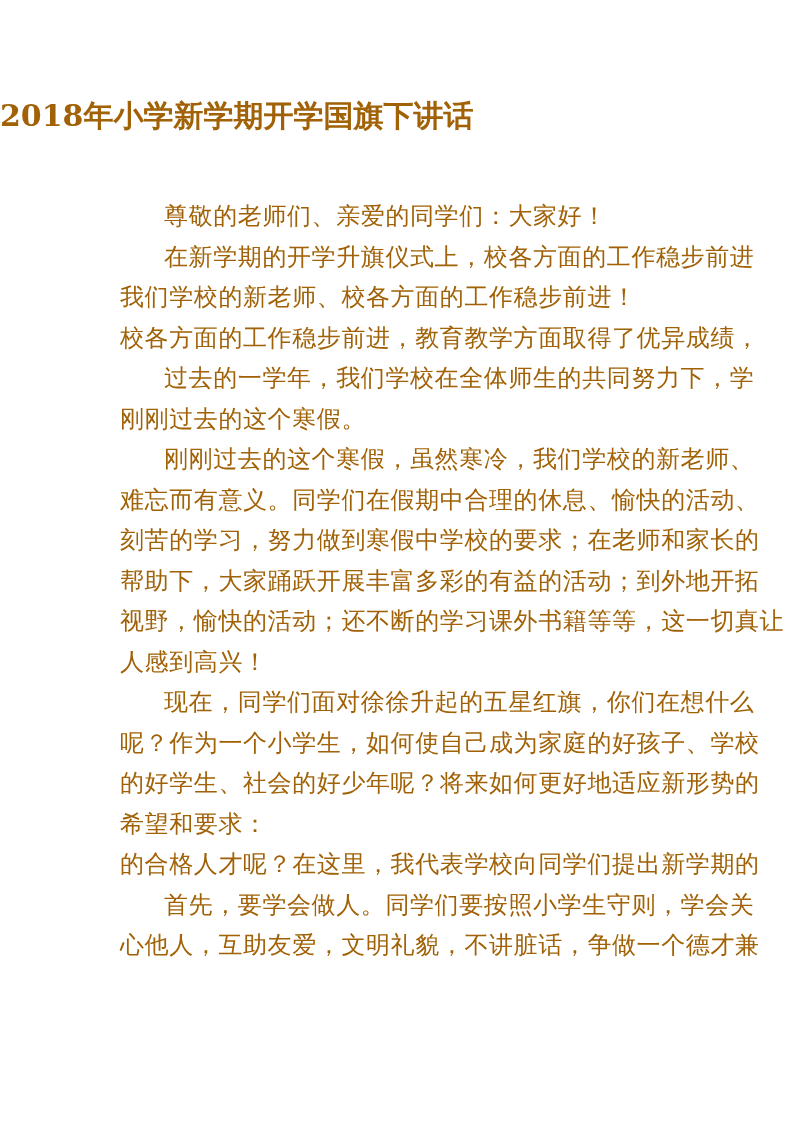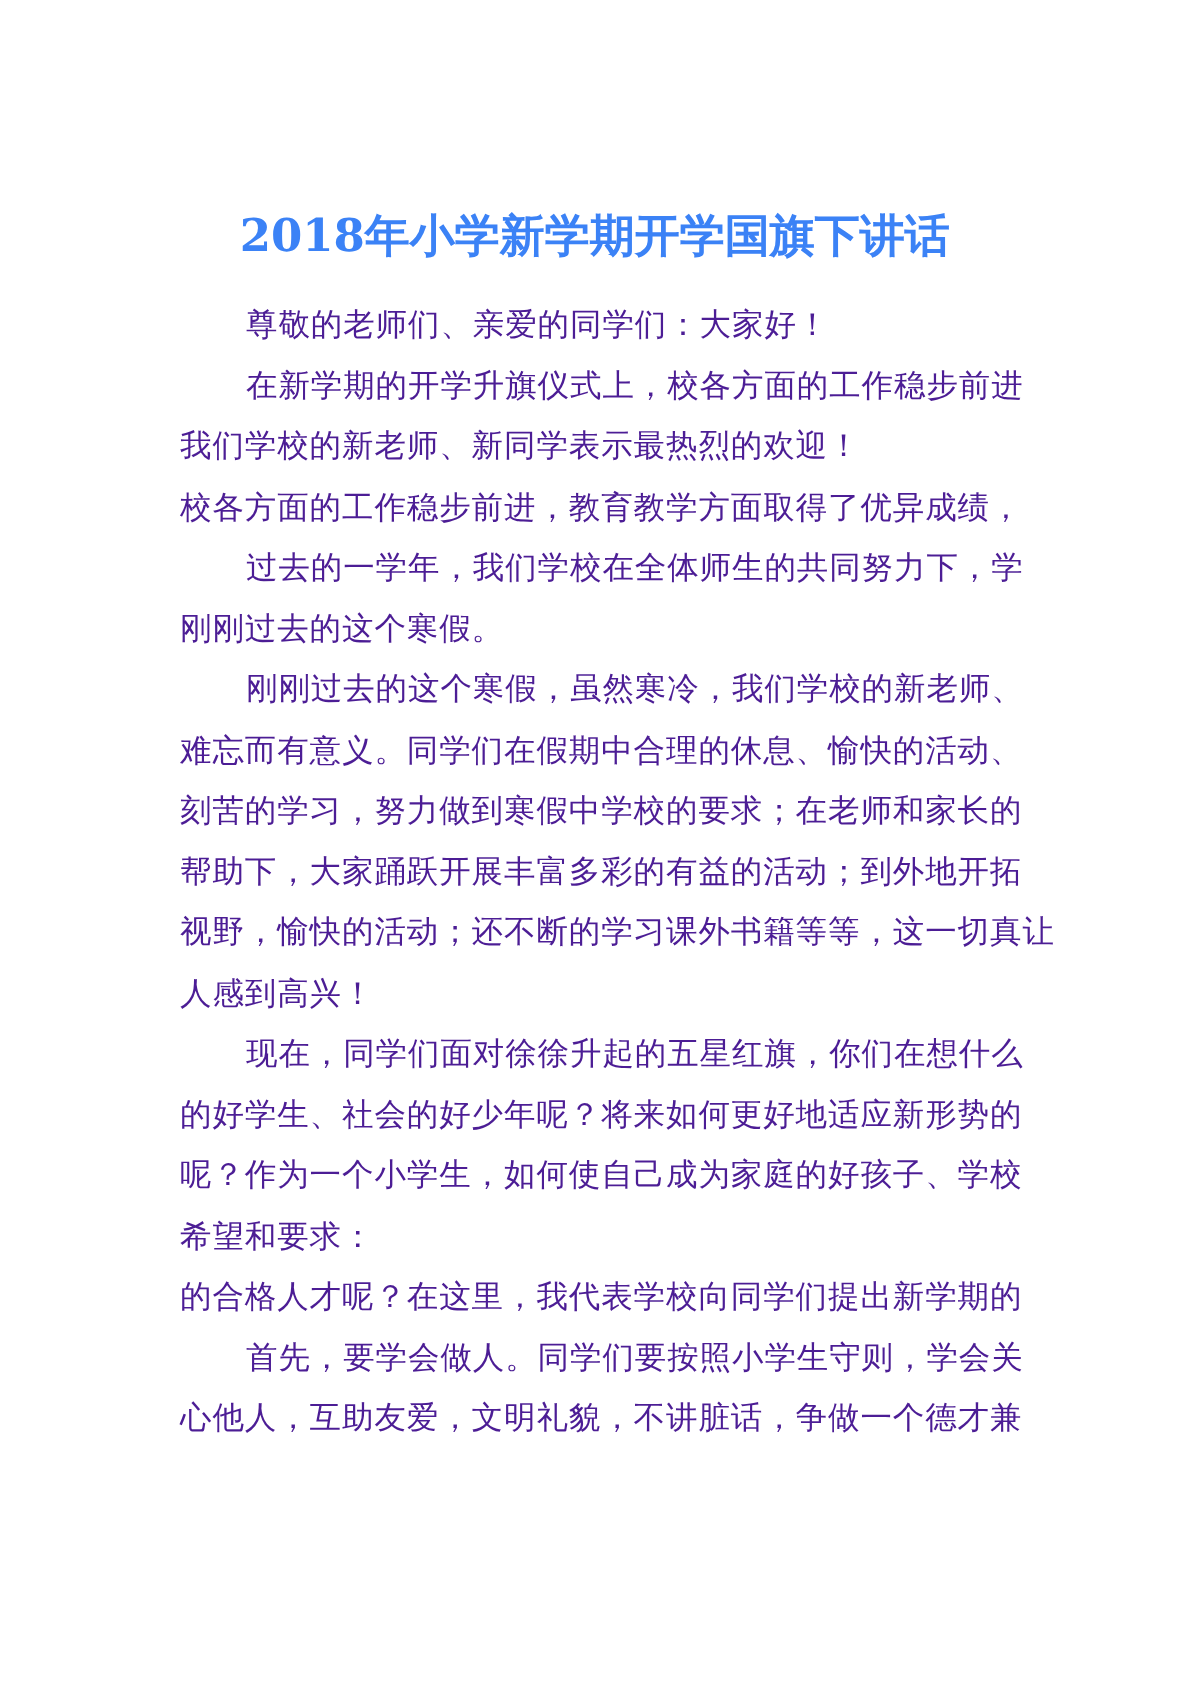--- a/index.html
+++ b/index.html
@@ -1,45 +1,45 @@
 <!DOCTYPE html>
 <html><head>
   <meta charset="utf-8">
   <style>
     html, body { margin: 0; padding: 0; background: #ffffff; }
     body { width: 793px; height: 1122px; overflow: hidden; position: relative;
            font-family: "DejaVu Serif", "Liberation Serif", serif; color: #111; }
     .page { position: absolute; left: 0; top: 0; width: 793px; height: 1122px; background: #fff; }
-    .title { position: absolute; left: 0; right: 0; top: 96px; text-align: center;
-             font-size: 30px; font-weight: bold; letter-spacing: 0px; color: #3b82f6;
-             font-family: "DejaVu Serif", "Liberation Serif", serif; margin-top: 41px; }
+    .title { position: absolute; left: 0; right: 0; top: 96px; 
+             font-size: 30px; font-weight: bold; letter-spacing: 0px; color: #a16207;
+             font-family: "DejaVu Serif", "Liberation Serif", serif; }
     .body { position: absolute; left: 120px; top: 196px; width: 556px; }
-    .line { height: 40.5px; line-height: 40.5px; font-size: 21px; white-space: nowrap;
-            letter-spacing: 0.6px; color: #4c1d95; }
+    .line { height: 40.5px; line-height: 40.5px; font-size: 24px; white-space: nowrap;
+            letter-spacing: 0.6px; color: #a16207; }
     .indent { padding-left: 44px; }
   </style>
 </head>
 <body>
 
 <div class="page">
   <div class="title">2018年小学新学期开学国旗下讲话</div>
   <div class="body">
     <div class="line indent">尊敬的老师们、亲爱的同学们：大家好！</div>
     <div class="line indent">在新学期的开学升旗仪式上，校各方面的工作稳步前进</div>
-    <div class="line">我们学校的新老师、新同学表示最热烈的欢迎！</div>
+    <div class="line">我们学校的新老师、校各方面的工作稳步前进！</div>
     <div class="line">校各方面的工作稳步前进，教育教学方面取得了优异成绩，</div>
     <div class="line indent">过去的一学年，我们学校在全体师生的共同努力下，学</div>
     <div class="line">刚刚过去的这个寒假。</div>
     <div class="line indent">刚刚过去的这个寒假，虽然寒冷，我们学校的新老师、</div>
     <div class="line">难忘而有意义。同学们在假期中合理的休息、愉快的活动、</div>
     <div class="line">刻苦的学习，努力做到寒假中学校的要求；在老师和家长的</div>
     <div class="line">帮助下，大家踊跃开展丰富多彩的有益的活动；到外地开拓</div>
     <div class="line">视野，愉快的活动；还不断的学习课外书籍等等，这一切真让</div>
     <div class="line">人感到高兴！</div>
     <div class="line indent">现在，同学们面对徐徐升起的五星红旗，你们在想什么</div>
+    <div class="line">呢？作为一个小学生，如何使自己成为家庭的好孩子、学校</div>
     <div class="line">的好学生、社会的好少年呢？将来如何更好地适应新形势的</div>
-    <div class="line">呢？作为一个小学生，如何使自己成为家庭的好孩子、学校</div>
     <div class="line">希望和要求：</div>
     <div class="line">的合格人才呢？在这里，我代表学校向同学们提出新学期的</div>
     <div class="line indent">首先，要学会做人。同学们要按照小学生守则，学会关</div>
     <div class="line">心他人，互助友爱，文明礼貌，不讲脏话，争做一个德才兼</div>
   </div>
 </div>
 
 </body></html>

